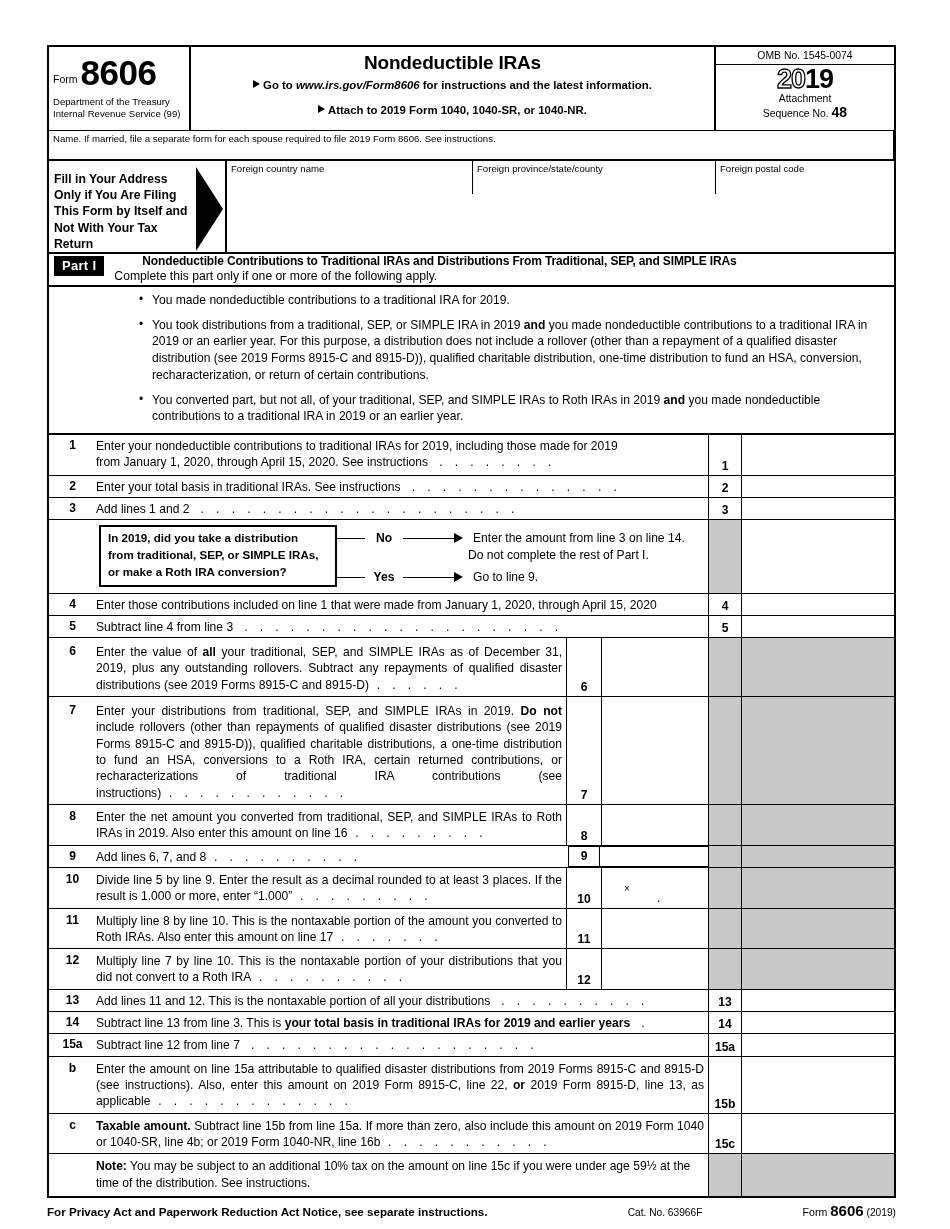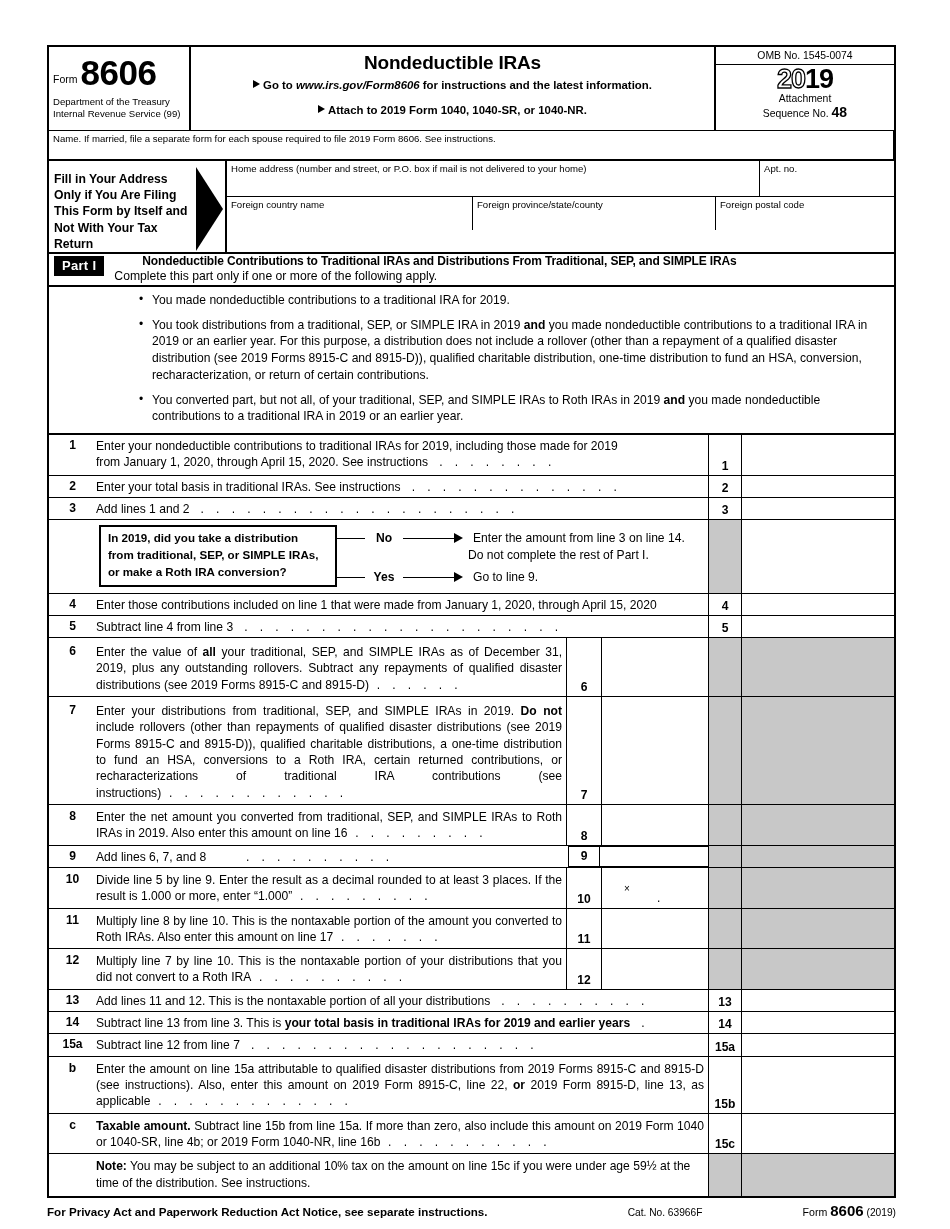--- a/index.html
+++ b/index.html
@@ -436,28 +436,20 @@
       <span>Name. If married, file a separate form for each spouse required to file 2019 Form 8606. See instructions.</span>
     </div>
   </div>
 
   <div class="addr">
     <div class="addr-left">
       <div class="addr-left-txt">Fill in Your Address Only if You Are Filing This Form by Itself and Not With Your Tax Return</div>
       <div class="arrow-big"></div>
     </div>
     <div class="addr-right">
-      <div class="addr-row">
-        <div class="addr-cell" style="flex:1">
-          <span>Home address (number and street, or P.O. box if mail is not delivered to your home)</span>
-        </div>
-        <div class="addr-cell bl" style="width:135px">
-          <span>Apt. no.</span>
-        </div>
-      </div>
       <div class="addr-row last">
         <div class="addr-cell" style="width:245px">
           <span>Foreign country name</span>
         </div>
         <div class="addr-cell bl" style="width:243px">
           <span>Foreign province/state/county</span>
         </div>
         <div class="addr-cell bl" style="flex:1">
           <span>Foreign postal code</span>
         </div>
@@ -596,21 +588,21 @@
       <div class="inner-wrap">
         <div class="inner-num">8</div>
         <div class="inner-amt"></div>
       </div>
       <div class="boxnum shade"></div>
       <div class="amt shade"></div>
     </div>
 
     <div class="row">
       <div class="lnum">9</div>
-      <div class="ltxt" style="display:flex;align-items:center;padding-right:0;gap:32px;">
+      <div class="ltxt" style="display:flex;align-items:center;padding-right:0;">
         <span style="white-space:nowrap">Add lines 6, 7, and 8</span>
         <span class="dots">&nbsp;.&nbsp;.&nbsp;.&nbsp;.&nbsp;.&nbsp;.&nbsp;.&nbsp;.&nbsp;.&nbsp;.</span>
         <span style="flex:1"></span>
         <span style="display:flex;align-self:stretch;border:1.5px solid #000;border-right:none;margin:-3px 0 -2px 0;">
           <span style="width:30px;display:flex;align-items:center;justify-content:center;font-weight:bold;border-right:1.5px solid #000;">9</span>
           <span style="width:108px;"></span>
         </span>
       </div>
       <div class="boxnum shade"></div>
       <div class="amt shade"></div>

